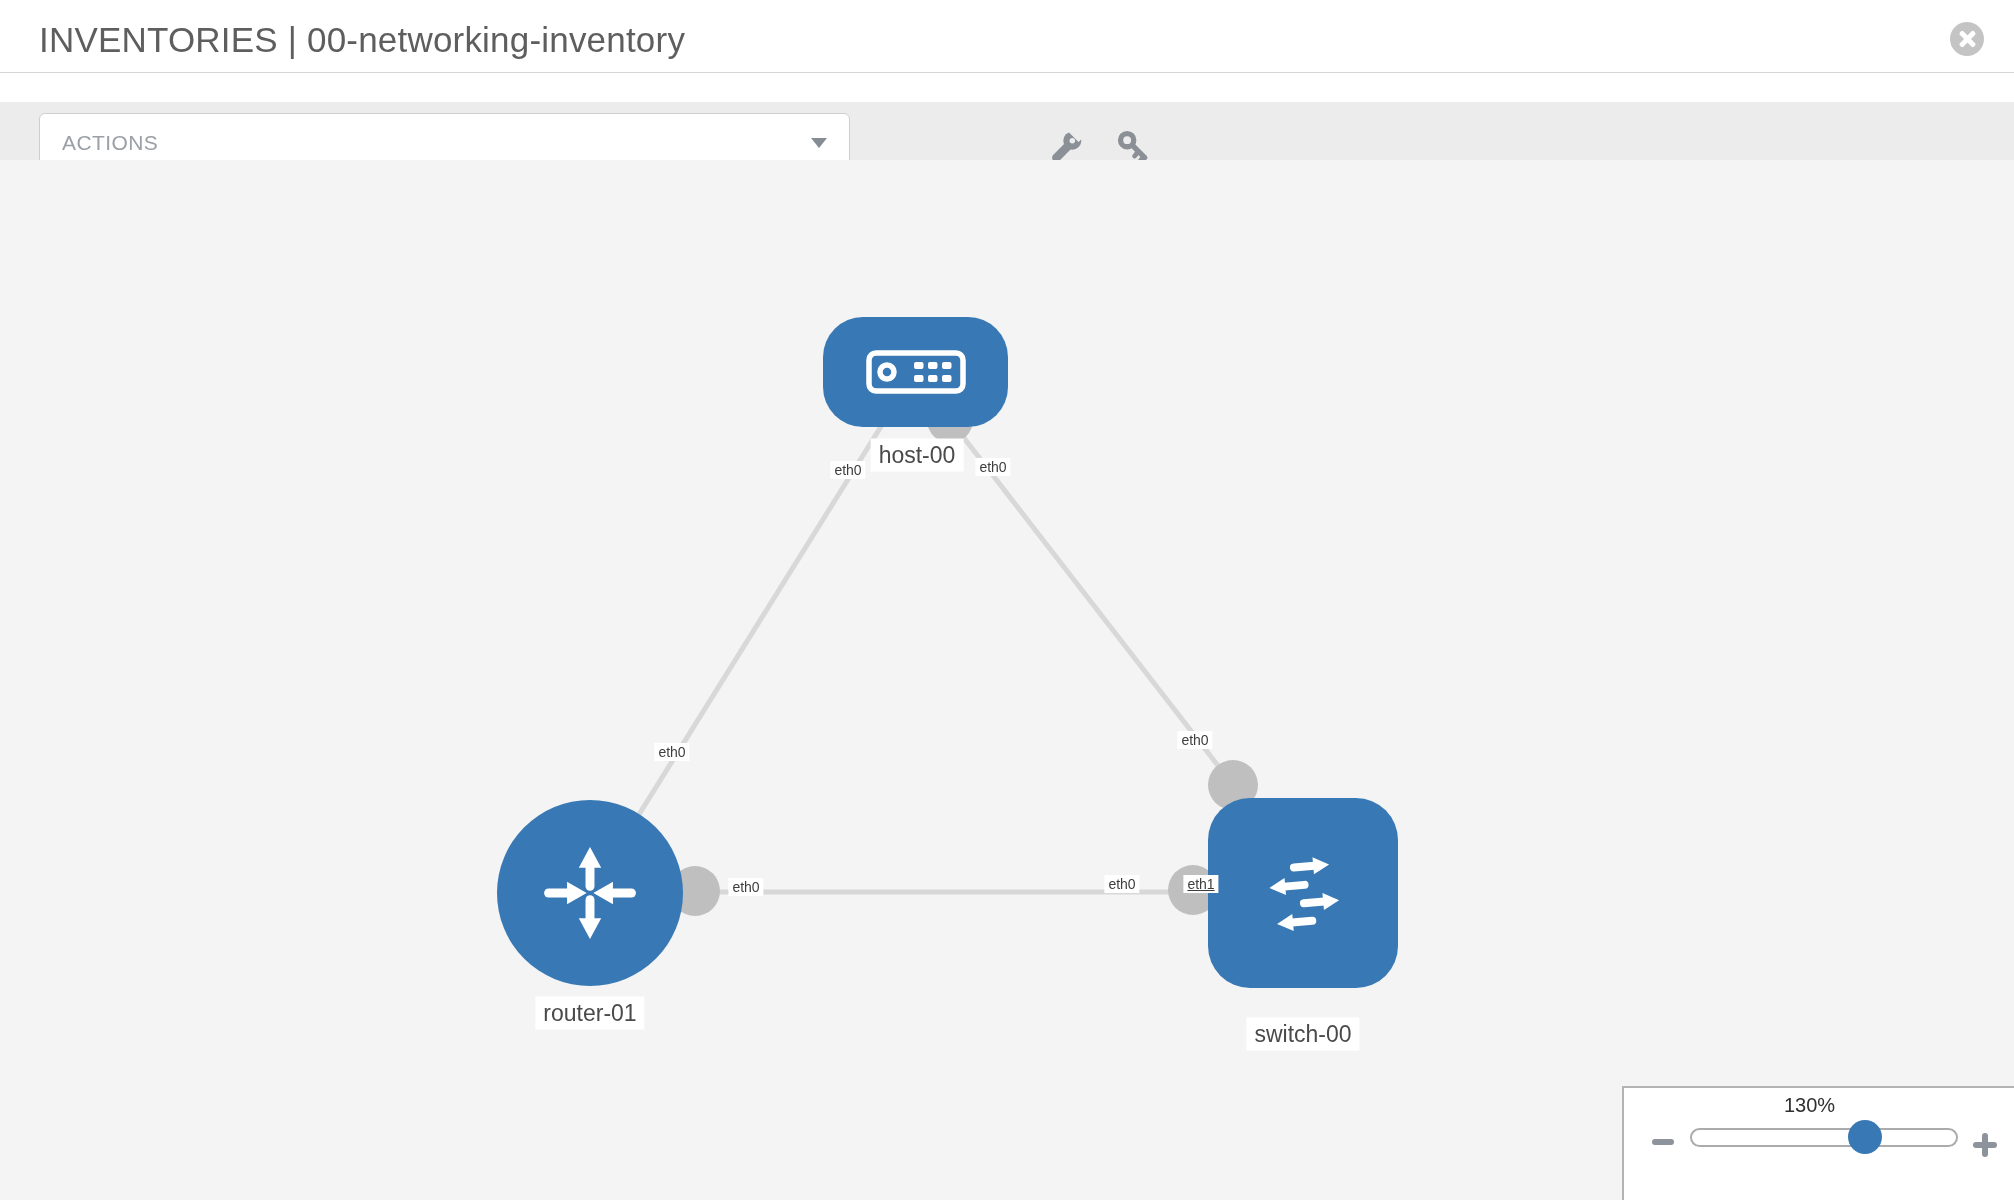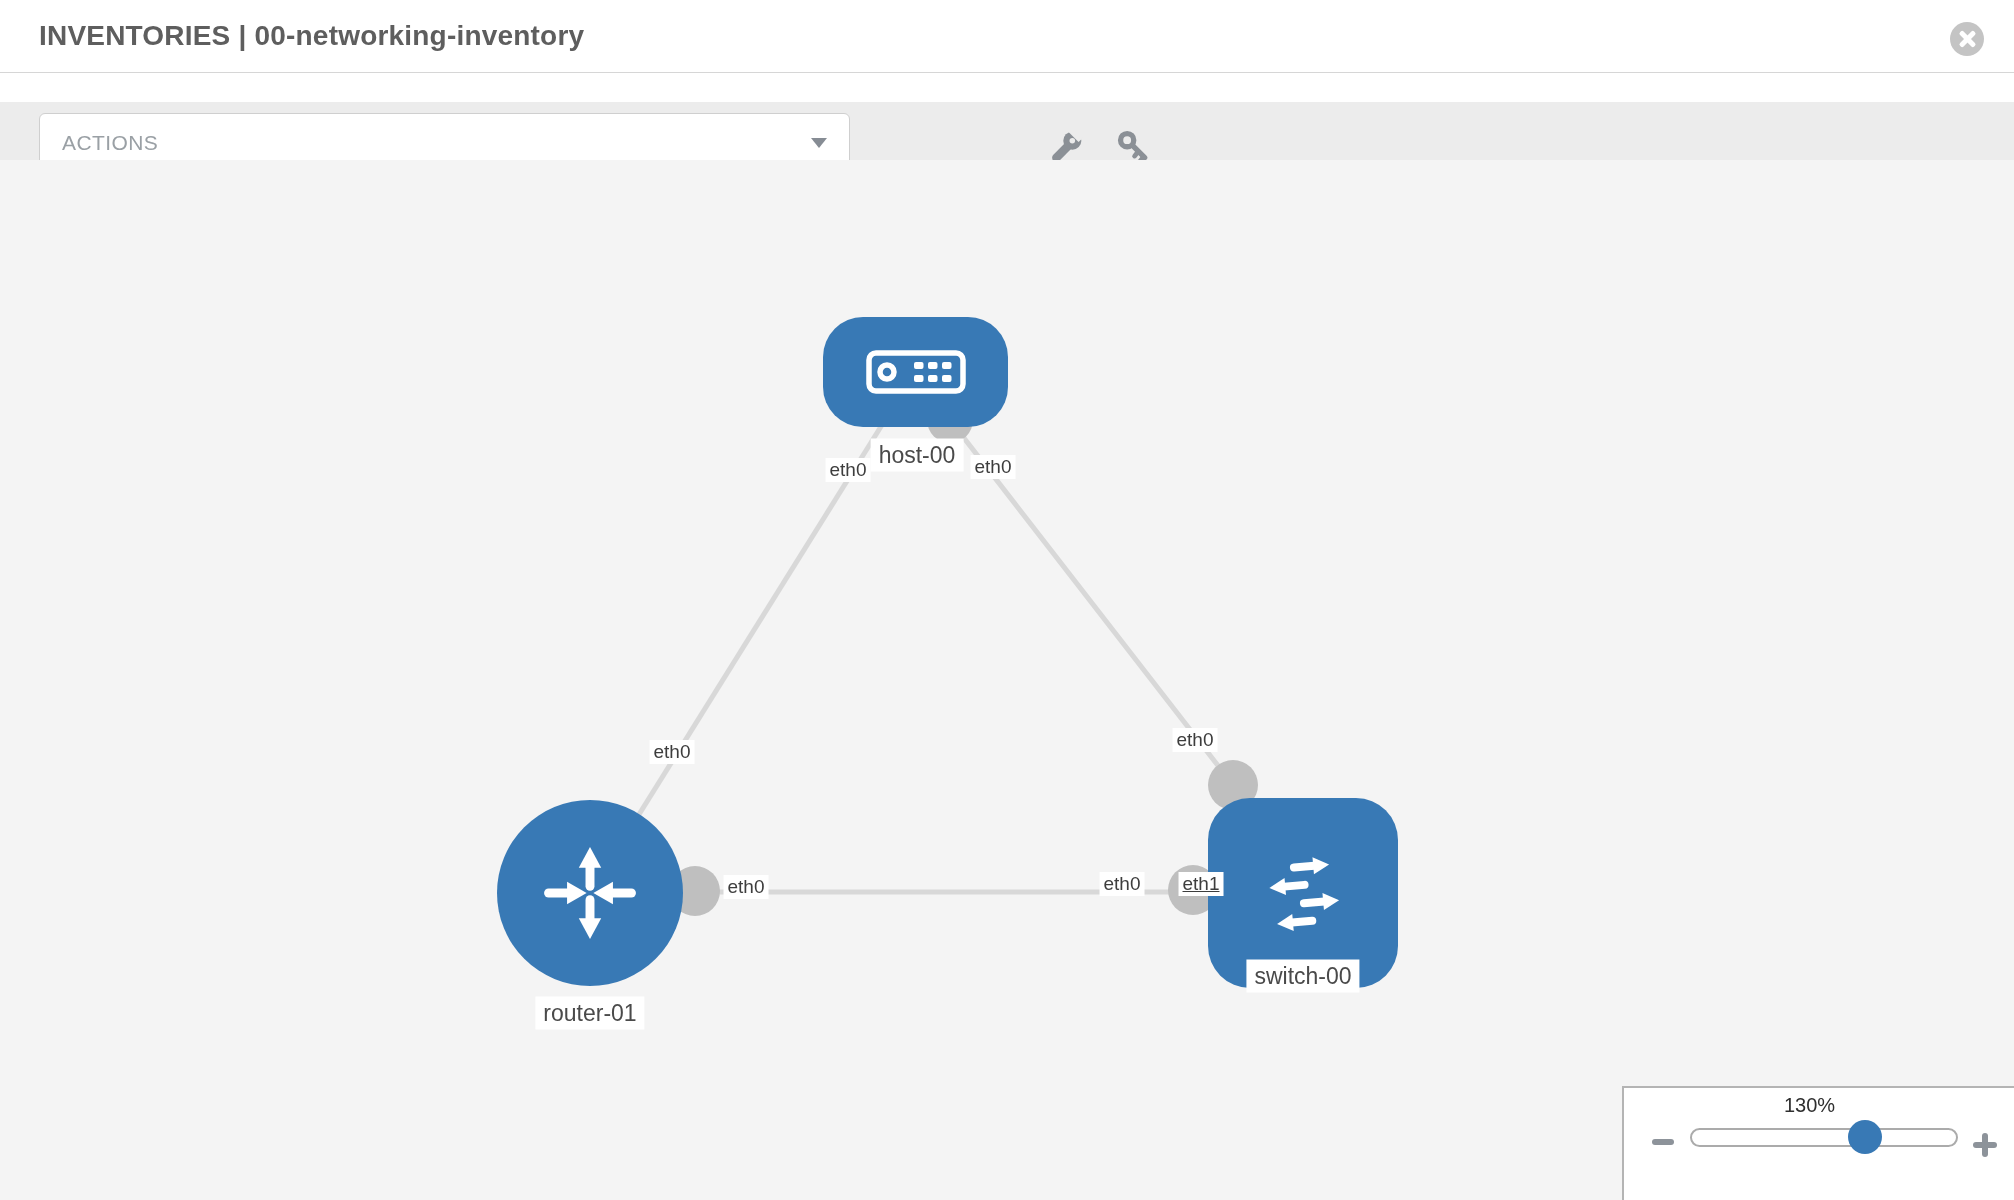--- a/index.html
+++ b/index.html
@@ -3,21 +3,21 @@
 <meta charset="utf-8">
 <style>
   * { margin:0; padding:0; box-sizing:border-box; }
   html,body { width:2014px; height:1200px; overflow:hidden; }
   body { font-family:"Liberation Sans","DejaVu Sans",sans-serif; background:#ffffff; }
   .app { position:relative; width:2014px; height:1200px; background:#ffffff; }
 
   
   .header { position:absolute; left:0; top:0; width:2014px; height:73px;
             background:#ffffff; border-bottom:1px solid #d6d6d6; }
-  .page-title { position:absolute; left:39px; top:20px; font-size:28px; font-weight:bold;
+  .page-title { position:absolute; left:39px; top:20px; font-size:35px; font-weight:normal;
                 color:#5e5e5e; letter-spacing:0.2px; }
   .close-btn { position:absolute; right:30px; top:22px; width:34px; height:34px;
                border-radius:50%; background:#c4c4c4; cursor:pointer; }
   .close-x { position:absolute; left:50%; top:50%; width:18px; height:18px;
              transform:translate(-50%,-50%); }
   .close-x::before, .close-x::after { content:""; position:absolute; left:7px; top:-1px;
              width:5px; height:20px; border-radius:2px; background:#ffffff; }
   .close-x::before { transform:rotate(45deg); }
   .close-x::after  { transform:rotate(-45deg); }
 
@@ -50,24 +50,24 @@
   .node { position:absolute; background:#3879b5; display:flex; align-items:center;
           justify-content:center; cursor:pointer; }
   .node-host   { left:823px; top:157px; width:185px; height:110px; border-radius:40px; }
   .node-router { left:497px; top:640px; width:186px; height:186px; border-radius:50%; }
   .node-switch { left:1208px; top:638px; width:190px; height:190px; border-radius:42px; }
 
   .nodelabel { position:absolute; transform:translate(-50%,-50%); background:#ffffff;
                color:#4a4a4a; font-size:23px; padding:3px 8px; white-space:nowrap;
                cursor:pointer; }
   .iflabel { position:absolute; transform:translate(-50%,-50%); background:#ffffff;
-             color:#3d3d3d; font-size:19px; padding:1px 4px; white-space:nowrap; }
+             color:#3d3d3d; font-size:14px; padding:1px 4px; white-space:nowrap; }
   .lab-host-name   { left:917px;  top:295px; }
   .lab-router-name { left:590px;  top:853px; }
-  .lab-switch-name { left:1303px; top:816px; }
+  .lab-switch-name { left:1303px; top:874px; }
   .lab-host-if-left    { left:848px;  top:310px; }
   .lab-host-if-right   { left:993px;  top:307px; }
   .lab-router-if-top   { left:672px;  top:592px; }
   .lab-switch-if-top   { left:1195px; top:580px; }
   .lab-router-if-right { left:746px;  top:727px; }
   .lab-switch-if-behind{ left:1122px; top:724px; }
   .lab-switch-if-front { left:1201px; top:724px;text-decoration:underline; }
 
   
   .zoom-panel { position:absolute; left:1622px; top:926px; width:392px; height:114px;

